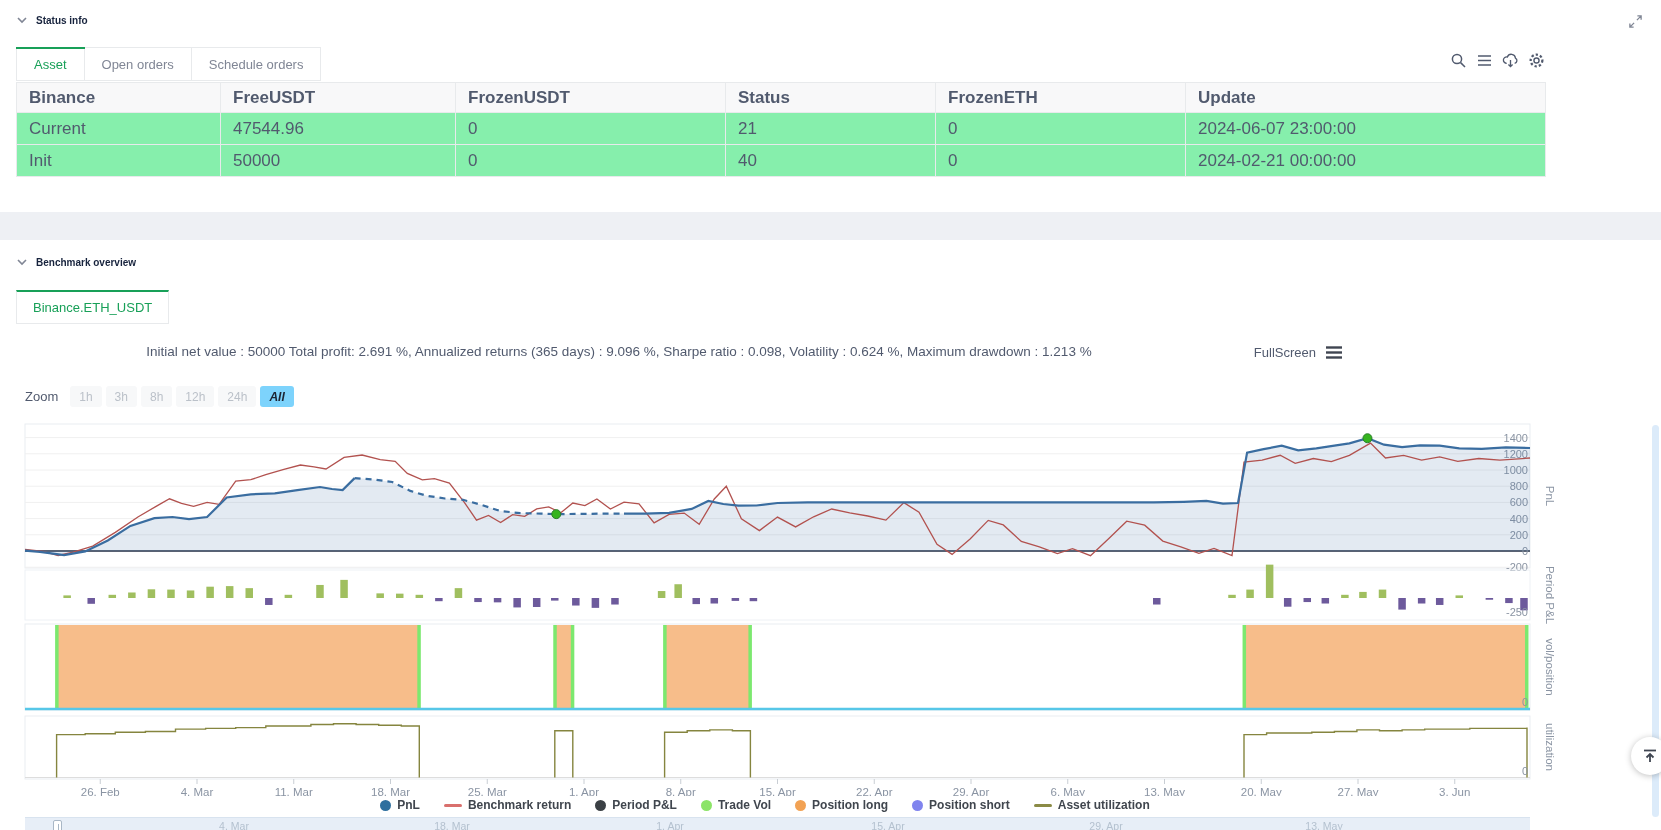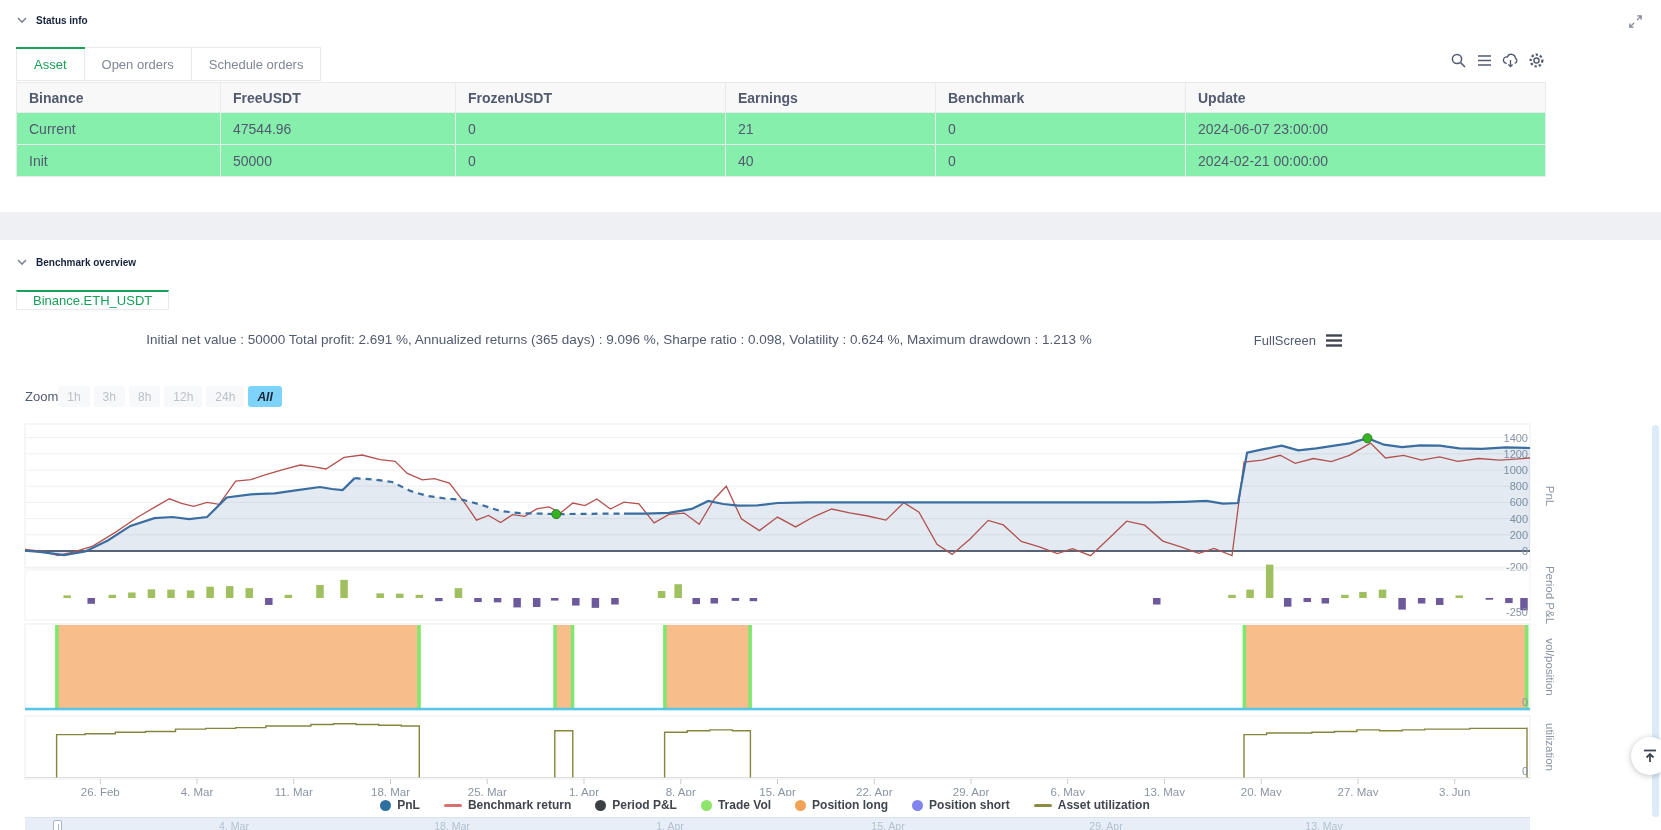--- a/index.html
+++ b/index.html
@@ -15,35 +15,35 @@
   .corner-icon { position:absolute; right:18px; top:14px; width:15px; height:15px; color:#808695; cursor:pointer; }
   
   .tabs { position:absolute; top:47px; left:16px; display:flex; height:34px; font-size:13px; }
   .tab { display:flex; align-items:center; padding:12px 17px; border:1px solid #e8eaec; border-left:none; background:#fff; color:#808695; cursor:pointer; position:relative; }
   .tab:first-child { border-left:1px solid #e8eaec; }
   .tab.active { color:#18a058; }
   .tab.active::before { content:""; position:absolute; top:-1px; left:-1px; right:-1px; height:2px; background:#18a058; }
   .toolbar { position:absolute; top:52px; right:116px; display:flex; gap:9px; }
   .toolbar .tbtn { width:17px; height:17px; color:#515a6e; cursor:pointer; }
   
-  table.asset { position:absolute; top:82px; left:16px; border-collapse:collapse; table-layout:fixed; width:1529px; font-size:14px;padding-left:44px; }
+  table.asset { position:absolute; top:82px; left:16px; border-collapse:collapse; table-layout:fixed; width:1529px; font-size:17px;padding-left:44px; }
   table.asset th, table.asset td { border:1px solid #e8eaec; text-align:left; padding:0 12px; height:30px; font-weight:400; overflow:hidden; white-space:nowrap; }
   table.asset thead th { background:#f8f8f9; color:#515a6e; font-weight:700; height:30px; }
   table.asset td { height:32px; color:#515a6e; background:#86efac; }
   td.c-blue { color:#57a3f3; cursor:pointer; }
   td.c-red { color:#ed4014; }
   .gray-band { position:absolute; top:212px; left:0; width:1661px; height:28px; background:#eef0f4; }
   
-  .etab { position:absolute; top:50px; left:16px; height:20px; min-width:136px; padding:0 16px; display:flex; align-items:center; justify-content:center; border:1px solid #e8eaec; border-top:2px solid #18a058; color:#18a058; font-size:13px; background:#fff; cursor:pointer; }
-  .summary-row { position:absolute; top:92px; left:0; width:1378px; height:20px; }
+  .etab { position:absolute; top:50px; left:16px; height:34px; min-width:136px; padding:0 16px; display:flex; align-items:center; justify-content:center; border:1px solid #e8eaec; border-top:2px solid #18a058; color:#18a058; font-size:13px; background:#fff; cursor:pointer; }
+  .summary-row { position:absolute; top:104px; left:0; width:1378px; height:20px; }
   .summary-text { position:absolute; left:0; right:140px; text-align:center; font-size:13.5px; color:#515a6e; }
   .fullscreen { position:absolute; right:36px; top:1px; display:flex; align-items:center; gap:10px; font-size:13px; color:#515a6e; cursor:pointer; }
   .hamburger { width:16px; height:13px; color:#3f4551; }
   .zoom-row { position:absolute; top:146px; left:25px; display:flex; align-items:center; font-size:13px; color:#515a6e; }
-  .zoom-label { margin-right:0;text-align:right; }
+  .zoom-label { margin-right:12px;text-align:right; }
   .zbtn { height:21px; padding:0 9px; margin-right:4px; border-radius:3px; background:#f7f8f9; color:#bbc1c9; font-size:12px; display:flex; align-items:center; cursor:pointer; border:none; font-family:inherit; }
   .zbtn.active { background:#7dd3fc; color:#1c2433; font-weight:700;font-style:italic; }
   #chart { position:absolute; top:180px; left:0; }
   
   .legend { position:absolute; top:558px; left:0; width:1530px; display:flex; justify-content:center; gap:24px; align-items:center; }
   .legend-item { display:flex; align-items:center; gap:6px; cursor:pointer; }
   .legend-item .lbl { font-size:12px; font-weight:700; color:#40464e; }
   .lmark-circle { width:11px; height:11px; border-radius:50%; }
   .lmark-line { width:18px; height:3px; border-radius:2px; }
   
@@ -106,22 +106,22 @@
           <col style="width: 270px;">
           <col style="width: 210px;">
           <col style="width: 250px;">
           <col style="width: 360px;">
         </colgroup>
       <thead>
           <tr id="asset-head">
             <th>Binance</th>
             <th>FreeUSDT</th>
             <th>FrozenUSDT</th>
-            <th>Earnings</th>
-            <th>Benchmark</th>
+            <th>Status</th>
+            <th>FrozenETH</th>
             <th>Update</th>
           </tr>
         </thead>
       <tbody id="asset-body">
           <tr>
             <td class="c-blue">Current</td>
             <td>47544.96</td>
             <td>0</td>
             <td>21</td>
             <td>0</td>

